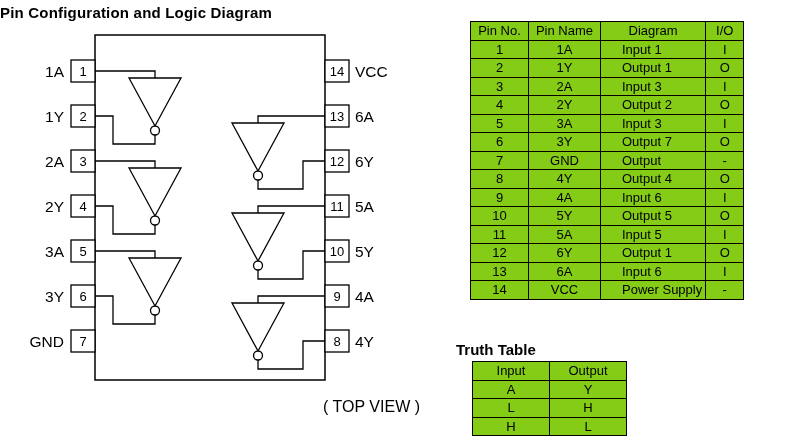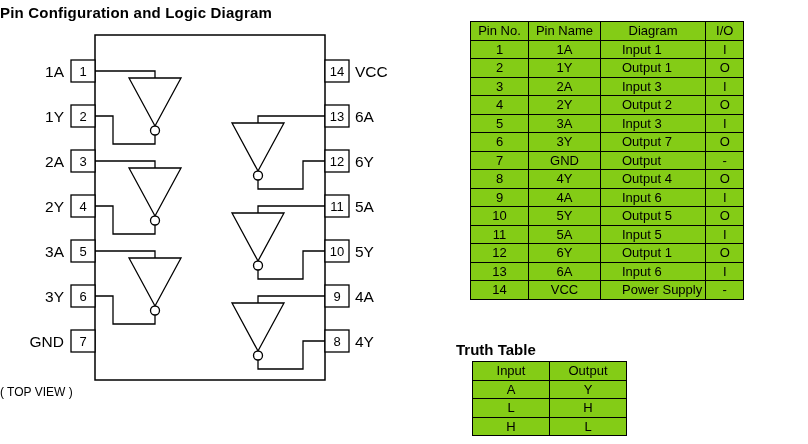--- a/index.html
+++ b/index.html
@@ -7,22 +7,22 @@
   .page {
     position:relative; width:808px; height:444px; background:#fff;
     font-family:"Liberation Sans", sans-serif; color:#000; overflow:hidden;
   }
   .diagram-title {
     position:absolute; left:0; top:4px; width:432px; text-align:left;
     font-size:15px; font-weight:bold; letter-spacing:0.2px;
   }
   .ic-svg { position:absolute; left:0; top:0; }
   .top-view {
-    position:absolute; left:0; top:385px; width:420px; text-align:left;
-    font-size:12px;
+    position:absolute; left:0; top:398px; width:420px; text-align:right;
+    font-size:16px;
   }
   .section-heading { position:absolute; font-size:15px; font-weight:bold; }
   #pin-desc-heading { left:470px; top:3px; }
   #truth-heading   { left:456px; top:341px; }
   .data-table {
     position:absolute; border-collapse:collapse; table-layout:fixed;
     font-size:13px; background:#84cc16;
   }
   #pin-table   { left:470px; top:21px; }
   #truth-table { left:472px; top:361px; }

